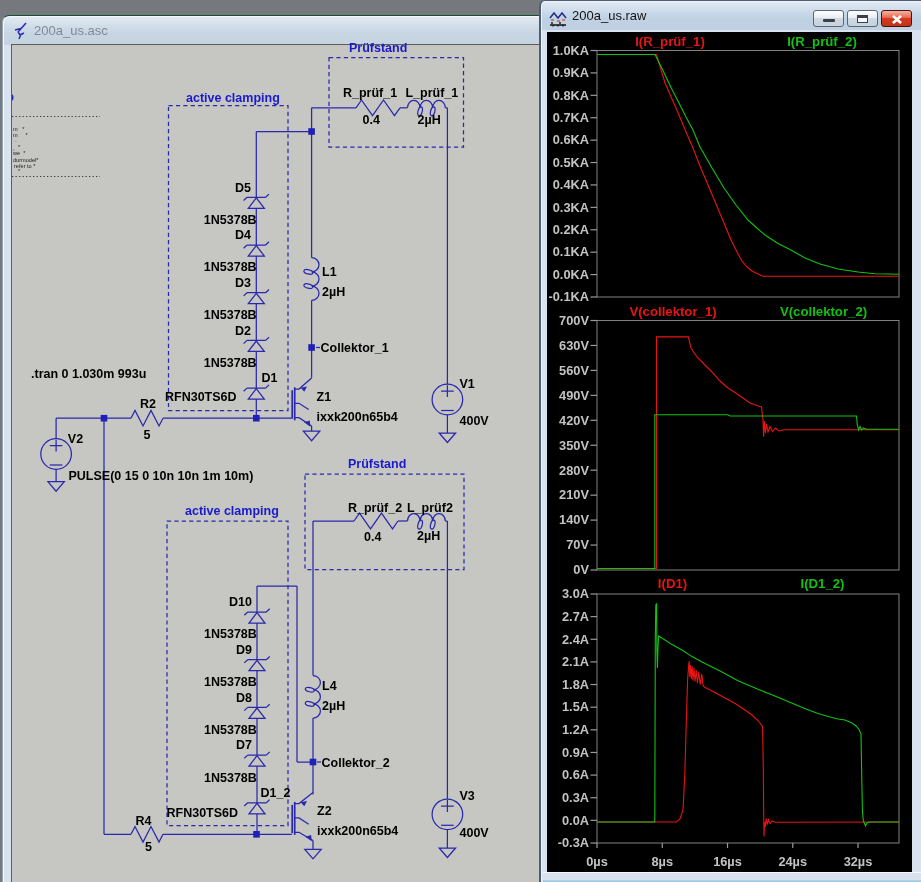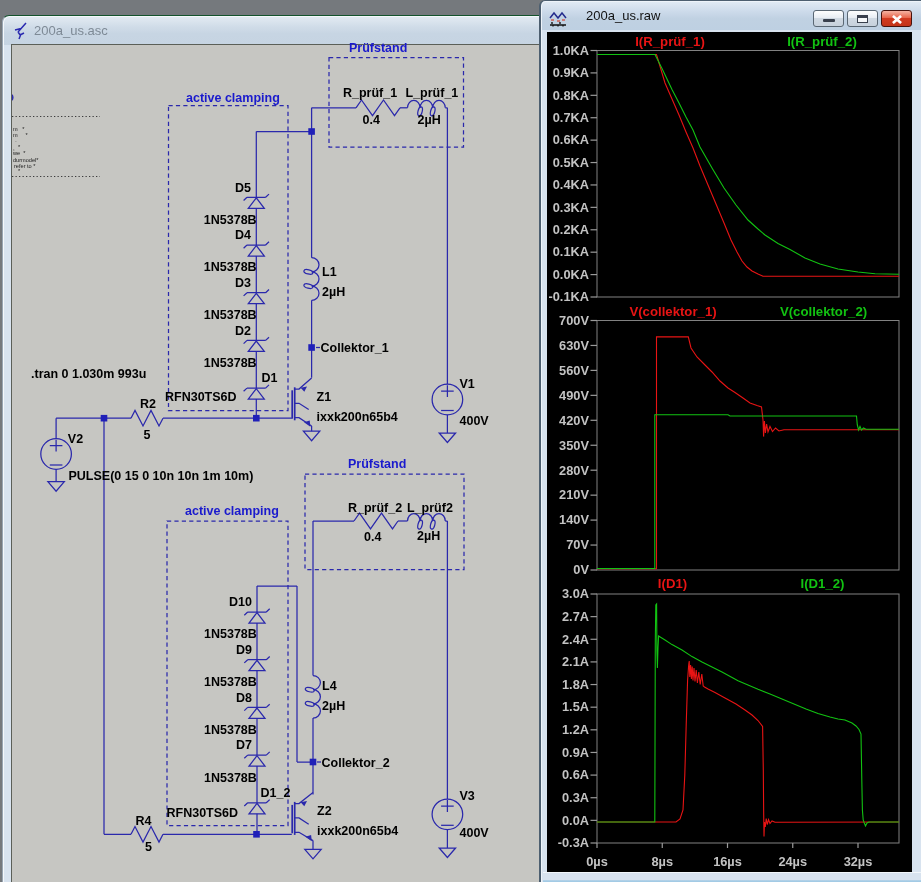--- a/index.html
+++ b/index.html
@@ -214,21 +214,21 @@
   </svg>
 <div id="winR" class="win">
  <div class="tbar"></div>
  <svg style="position:absolute;left:8px;top:9px" width="19" height="17" viewBox="0 0 19 17">
   <path d="M1,8 L5,3 L9,8 L13,3 L17,8" stroke="#232a8c" stroke-width="1.5" fill="none"></path>
   <path d="M2,10 h3 m3,1 h3 m2,-1 h3" stroke="#cf5f54" stroke-width="1.7" fill="none"></path>
   <circle cx="3" cy="13" r="0.9" fill="#111"></circle>
       <circle cx="11" cy="13" r="0.9" fill="#111"></circle>
   <path d="M1,15 H17 M4,15 v1.6 M9,15 v1.6 M14,15 v1.6" stroke="#111" stroke-width="1.3" fill="none"></path>
  </svg>
- <div class="ttxt" style="left:45px">200a_us.raw</div>
+ <div class="ttxt" style="left:31px">200a_us.raw</div>
  <div class="btn" style="left:272px">
   <div class="bar" style="left:9px;top:8px;width:12px;height:3px;background:#39404d;border-radius:1px"></div>
  </div>
  <div class="btn" style="left:306px">
   <div class="bar" style="left:9px;top:4px;width:11px;height:8px;border:1.5px solid #39404d;border-top-width:3px;box-sizing:border-box;background:#f6f8fa"></div>
  </div>
  <div class="btn" id="bclose" style="left:340px">
   <svg style="position:absolute;left:9px;top:3px" width="12" height="11" viewBox="0 0 12 11">
    <path d="M2,2 L10,9 M10,2 L2,9" stroke="#fff" stroke-width="2.6"></path>
    <path d="M2,2 L10,9 M10,2 L2,9" stroke="#fdfdfd" stroke-width="1.6"></path>

